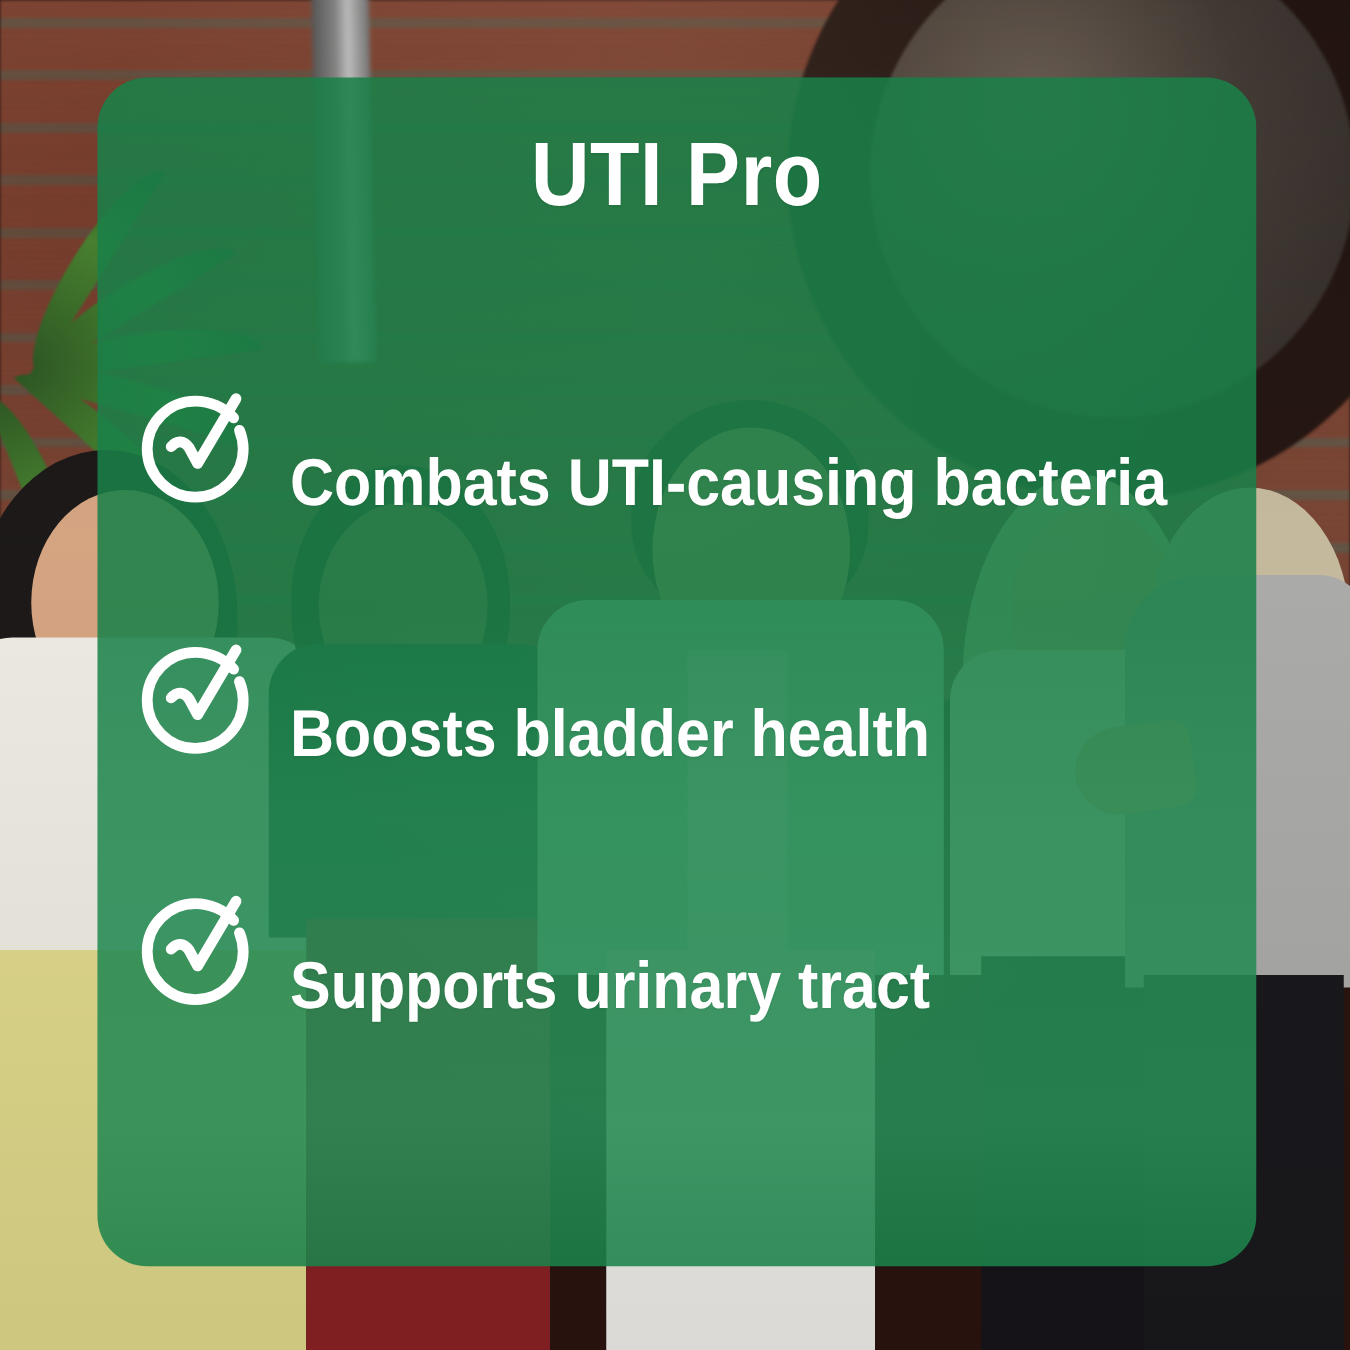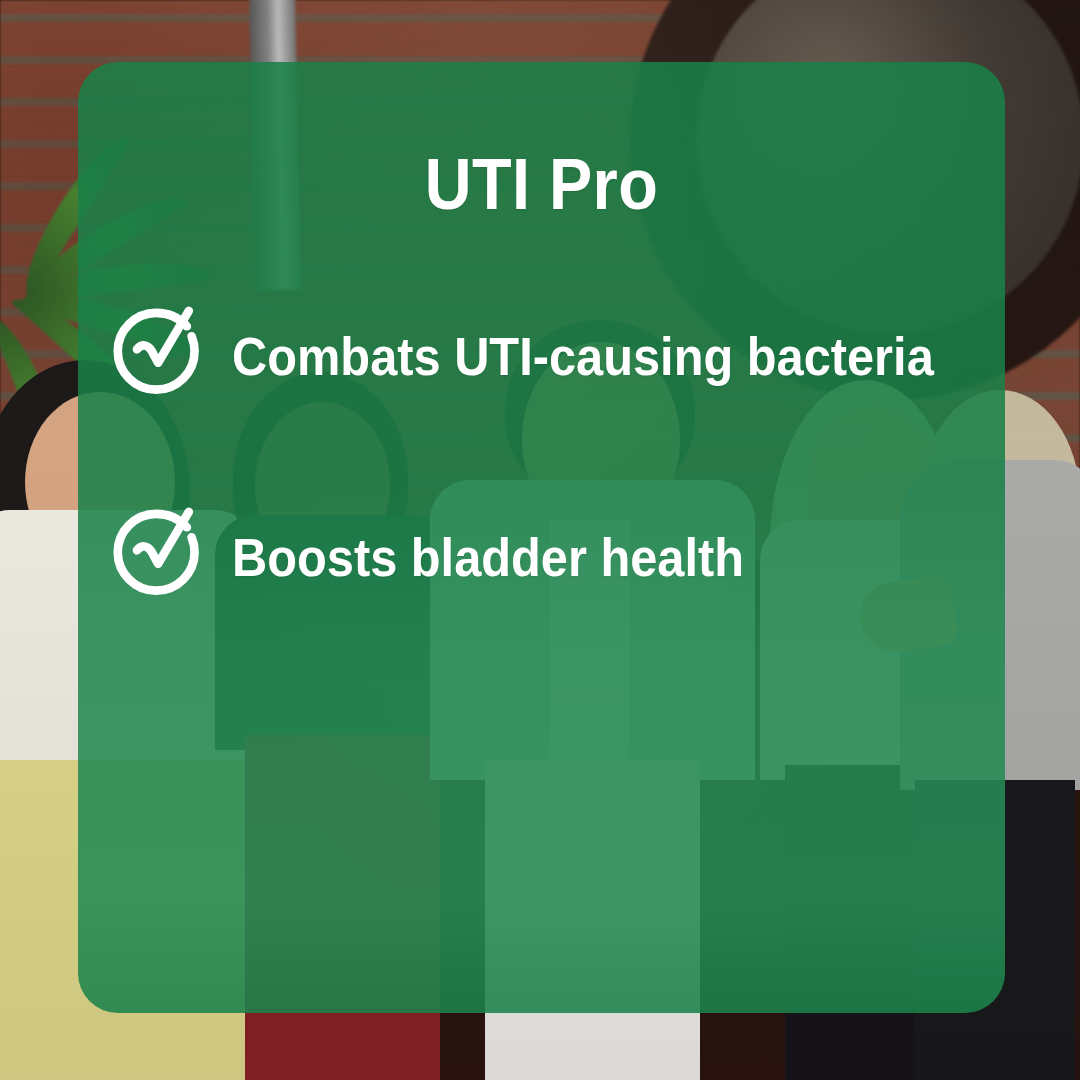--- a/index.html
+++ b/index.html
@@ -171,21 +171,20 @@
   }
 
   
   .content {
     position: absolute;
     left: 78px;
     top: 62px;
     width: 927px;
     height: 722px;
     color: #ffffff;
-    margin-top: 44px;
   }
 
   .title {
     position: absolute;
     top: 42px;
     left: 0;
     width: 100%;
     text-align: center;
     font-size: 72px;
     font-weight: bold;
@@ -200,21 +199,21 @@
     position: absolute;
     left: 34px;
     top: 150px;
     width: 880px;
   }
 
   .benefit {
     position: relative;
     height: 201px;
     display: flex;
-    align-items: center;
+    align-items: flex-end;
   }
 
   .check-icon {
     position: relative;
     flex: 0 0 auto;
     width: 96px;
     height: 96px;
     margin-left: 0px;
     margin-right: 24px;
   }
@@ -310,17 +309,26 @@
       <div class="benefit">
         <span class="check-icon">
           <svg viewBox="0 0 100 100" xmlns="http://www.w3.org/2000/svg">
             <path d="M78 18 C70 9, 58 4, 46 4 C24 4, 6 22, 6 44 C6 66, 24 84, 46 84 C68 84, 86 66, 86 44 C86 38.5, 84.9 33.2, 82.9 28.4" fill="none" stroke="#ffffff" stroke-width="9" stroke-linecap="round"></path>
             <path d="M26 42 C31 36, 37 37, 41 43 L48 56 L80 2" fill="none" stroke="#ffffff" stroke-width="9" stroke-linecap="round" stroke-linejoin="round"></path>
           </svg>
         </span>
         <span class="benefit-label">Boosts bladder health</span>
       </div>
 
+      <div class="benefit">
+        <span class="check-icon">
+          <svg viewBox="0 0 100 100" xmlns="http://www.w3.org/2000/svg">
+            <path d="M78 18 C70 9, 58 4, 46 4 C24 4, 6 22, 6 44 C6 66, 24 84, 46 84 C68 84, 86 66, 86 44 C86 38.5, 84.9 33.2, 82.9 28.4" fill="none" stroke="#ffffff" stroke-width="9" stroke-linecap="round"></path>
+            <path d="M26 42 C31 36, 37 37, 41 43 L48 56 L80 2" fill="none" stroke="#ffffff" stroke-width="9" stroke-linecap="round" stroke-linejoin="round"></path>
+          </svg>
+        </span>
+        <span class="benefit-label">Supports urinary tract</span>
+      </div>
 
 
     </div>
   </div>
 </div>
 
 </body></html>

